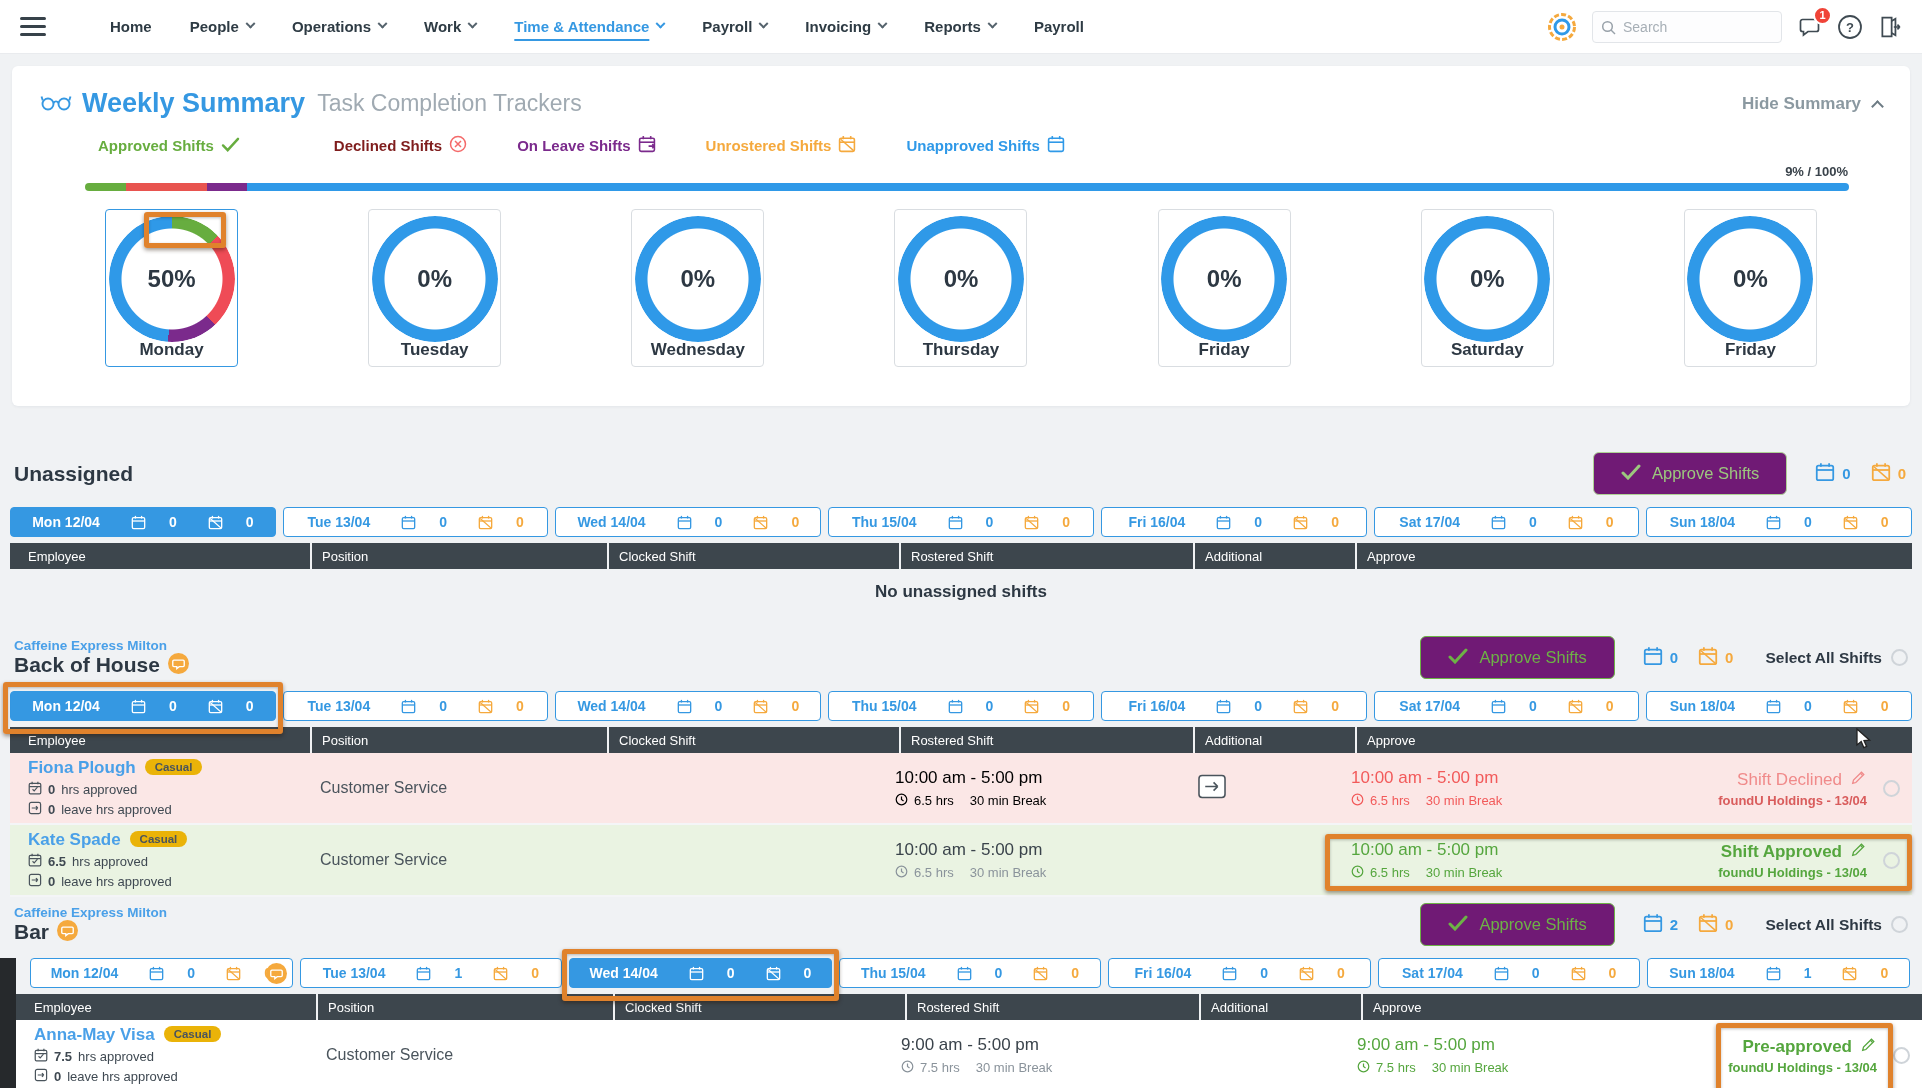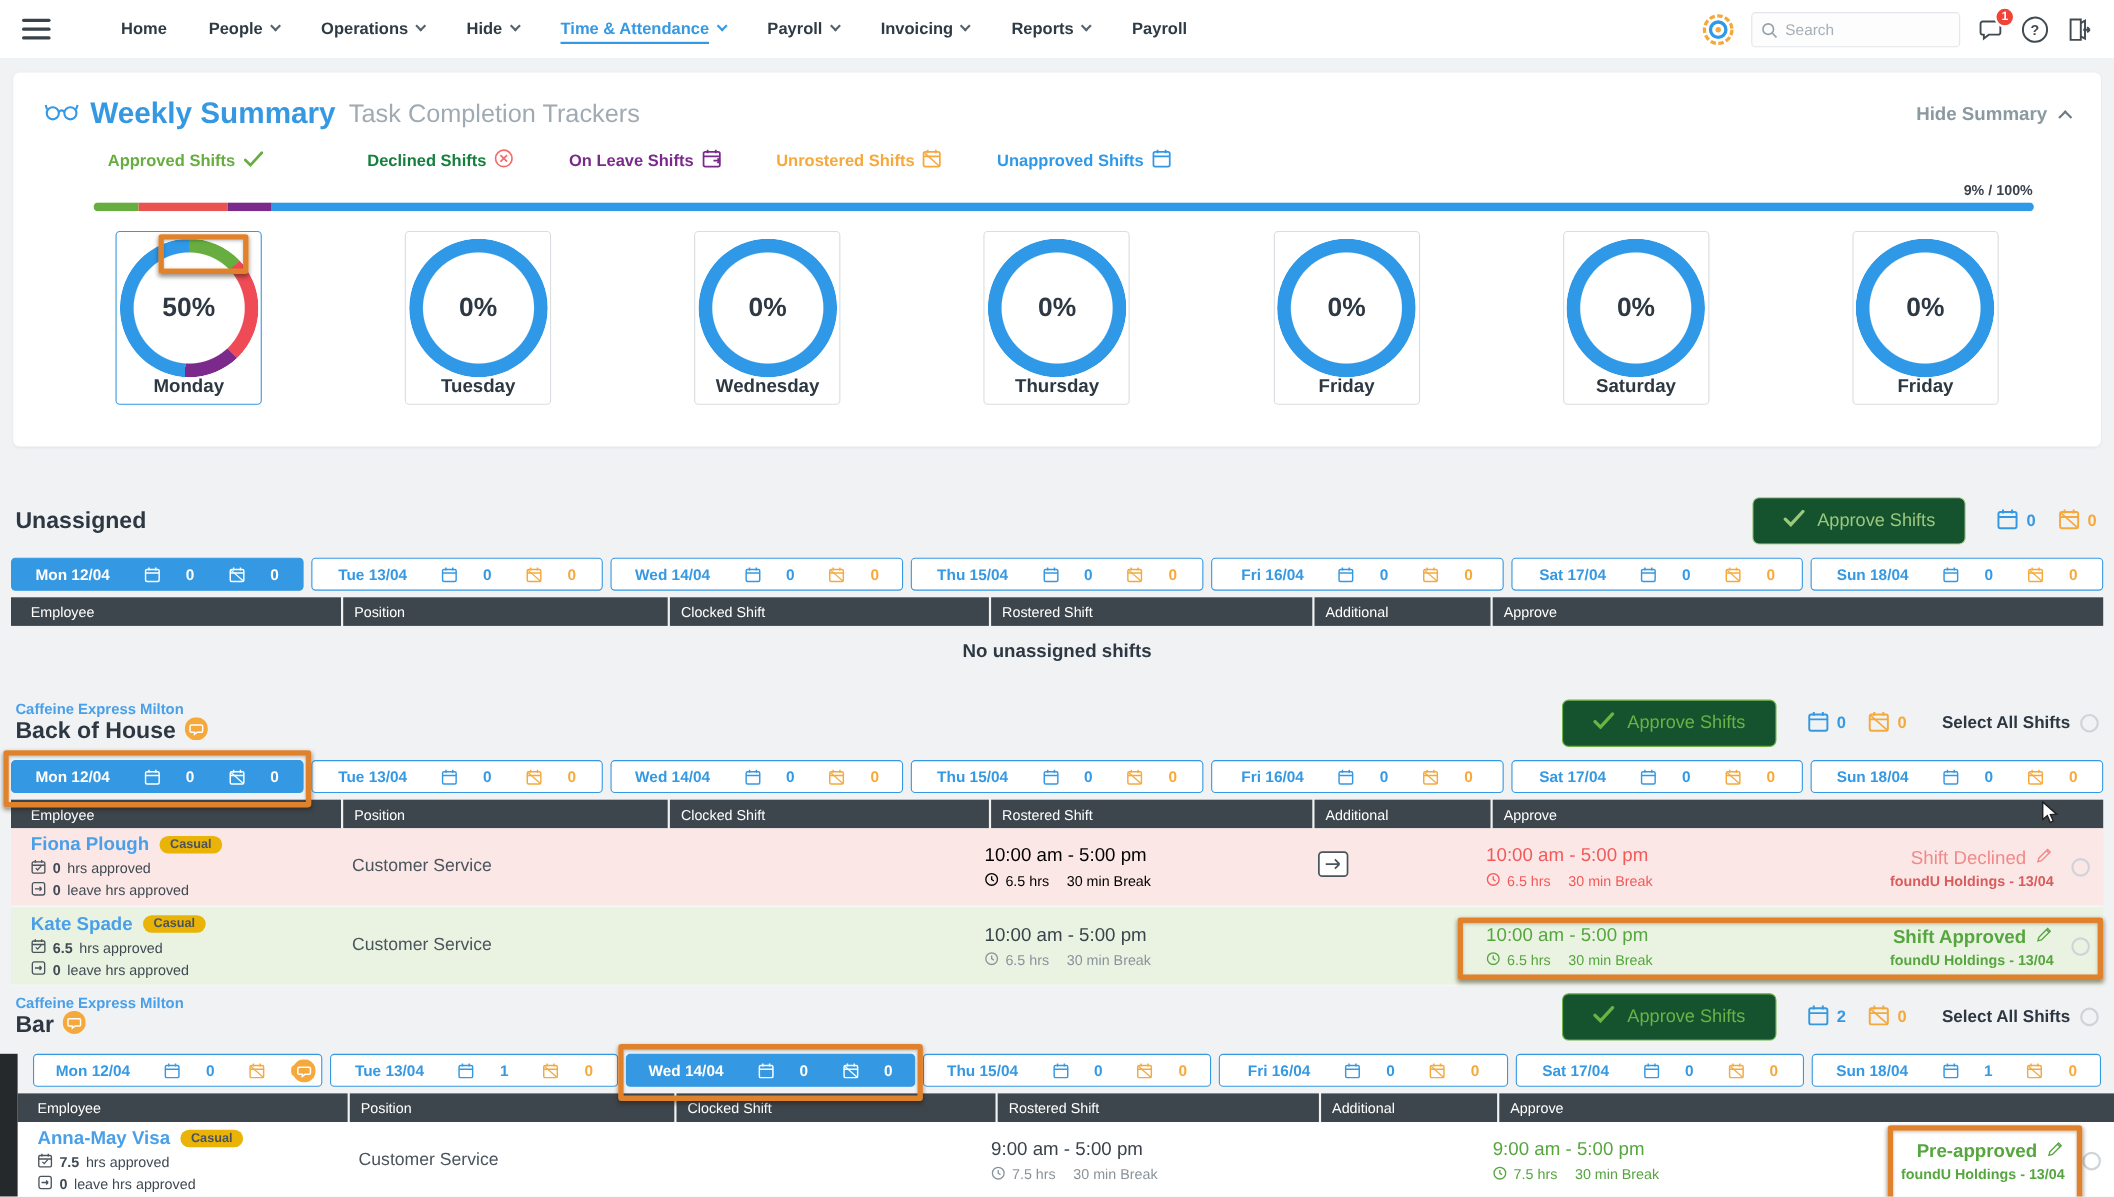--- a/index.html
+++ b/index.html
@@ -53,21 +53,21 @@
   .section { position:relative; }
   .section-1 { margin-top:46px; }
   .section-2 { margin-top:34px; }
   .section-3 { margin-top:6px; }
   .sec-head { margin:0 14px; display:flex; align-items:center;gap:21px; }
   .sec-left { display:flex; flex-direction:column; }
   .company { font-size:13.5px; font-weight:600; color:#4aa0e8; cursor:pointer; }
   .sec-title-row { display:flex; align-items:center; gap:8px; }
   .sec-title { font-size:21px; font-weight:700; color:#2d3843; }
   .sec-right { margin-left:auto; display:flex; align-items:center; }
-  .approve-btn { display:flex; align-items:center; gap:11px; border:1.5px solid #6db246; color:#6db246; background:#14532d; border-radius:6px; padding:9px 27px; font-size:16.5px; font-weight:500; cursor:pointer; font-family:inherit; }
+  .approve-btn { display:flex; align-items:center; gap:11px; border:1.5px solid #6db246; color:#6db246; background:#701a75; border-radius:6px; padding:9px 27px; font-size:16.5px; font-weight:500; cursor:pointer; font-family:inherit; }
   .approve-btn .big-check { font-size:20px; font-weight:700; }
   .approve-btn.muted { border-color:#aed295; color:#9cc87e; }
   .counts { display:flex; align-items:center; gap:7px; margin-left:28px; font-size:15px; font-weight:700; }
   .counts .c-blue { color:#3598e2; }
   .counts .c-orange { color:#f5a93d; margin-right:2px; }
   .counts .gap { width:6px; }
   .select-all { display:flex; align-items:center; gap:9px; margin-left:30px; font-size:15.5px; font-weight:700; color:#2d3843; }
   .radio { width:17px; height:17px; border:2px solid #cfd4d9; border-radius:50%; background:transparent; display:inline-block; cursor:pointer; flex:none; }
 
   .tabs { display:flex; gap:7px; margin:12px 10px 0; }
@@ -135,21 +135,21 @@
         </div>
         <div class="nav-item">
           <span>People</span>
           <span class="chev"></span>
         </div>
         <div class="nav-item">
           <span>Operations</span>
           <span class="chev"></span>
         </div>
         <div class="nav-item">
-          <span>Hide</span>
+          <span>Work</span>
           <span class="chev"></span>
         </div>
         <div class="nav-item active">
           <span>Time &amp; Attendance</span>
           <span class="chev"></span>
         </div>
         <div class="nav-item">
           <span>Payroll</span>
           <span class="chev"></span>
         </div>
@@ -218,21 +218,21 @@
         <span class="chev"></span>
       </span>
     </div>
     <div class="legend" id="legend">
         <span class="legend-item" style="color: rgb(103, 173, 63);">
           <span>Approved Shifts</span>
           <span class="icon"><svg width="19" height="15" viewBox="0 0 20 16">
               <path d="M2 9l5 5L18 2" fill="none" stroke="#67ad3f" stroke-width="2.6" stroke-linecap="round"></path>
             </svg></span>
         </span>
-        <span class="legend-item" style="color: #15803d; padding-left: 44px;">
+        <span class="legend-item" style="color: #7f1d1d; padding-left: 44px;">
           <span>Declined Shifts</span>
           <span class="icon"><svg width="18" height="18" viewBox="0 0 18 18">
               <circle cx="9" cy="9" r="7.5" fill="none" stroke="#f46a6a" stroke-width="1.5"></circle>
               <path d="M6 6l6 6M12 6l-6 6" stroke="#f46a6a" stroke-width="1.5"></path>
             </svg></span>
         </span>
         <span class="legend-item" style="color: rgb(123, 42, 140);">
           <span>On Leave Shifts</span>
           <span class="icon"><svg width="18" height="18" viewBox="0 0 17 17">
               <rect x="1.5" y="3" width="14" height="12.5" rx="1.5" fill="none" stroke="#7b2a8c" stroke-width="1.5"></rect>

